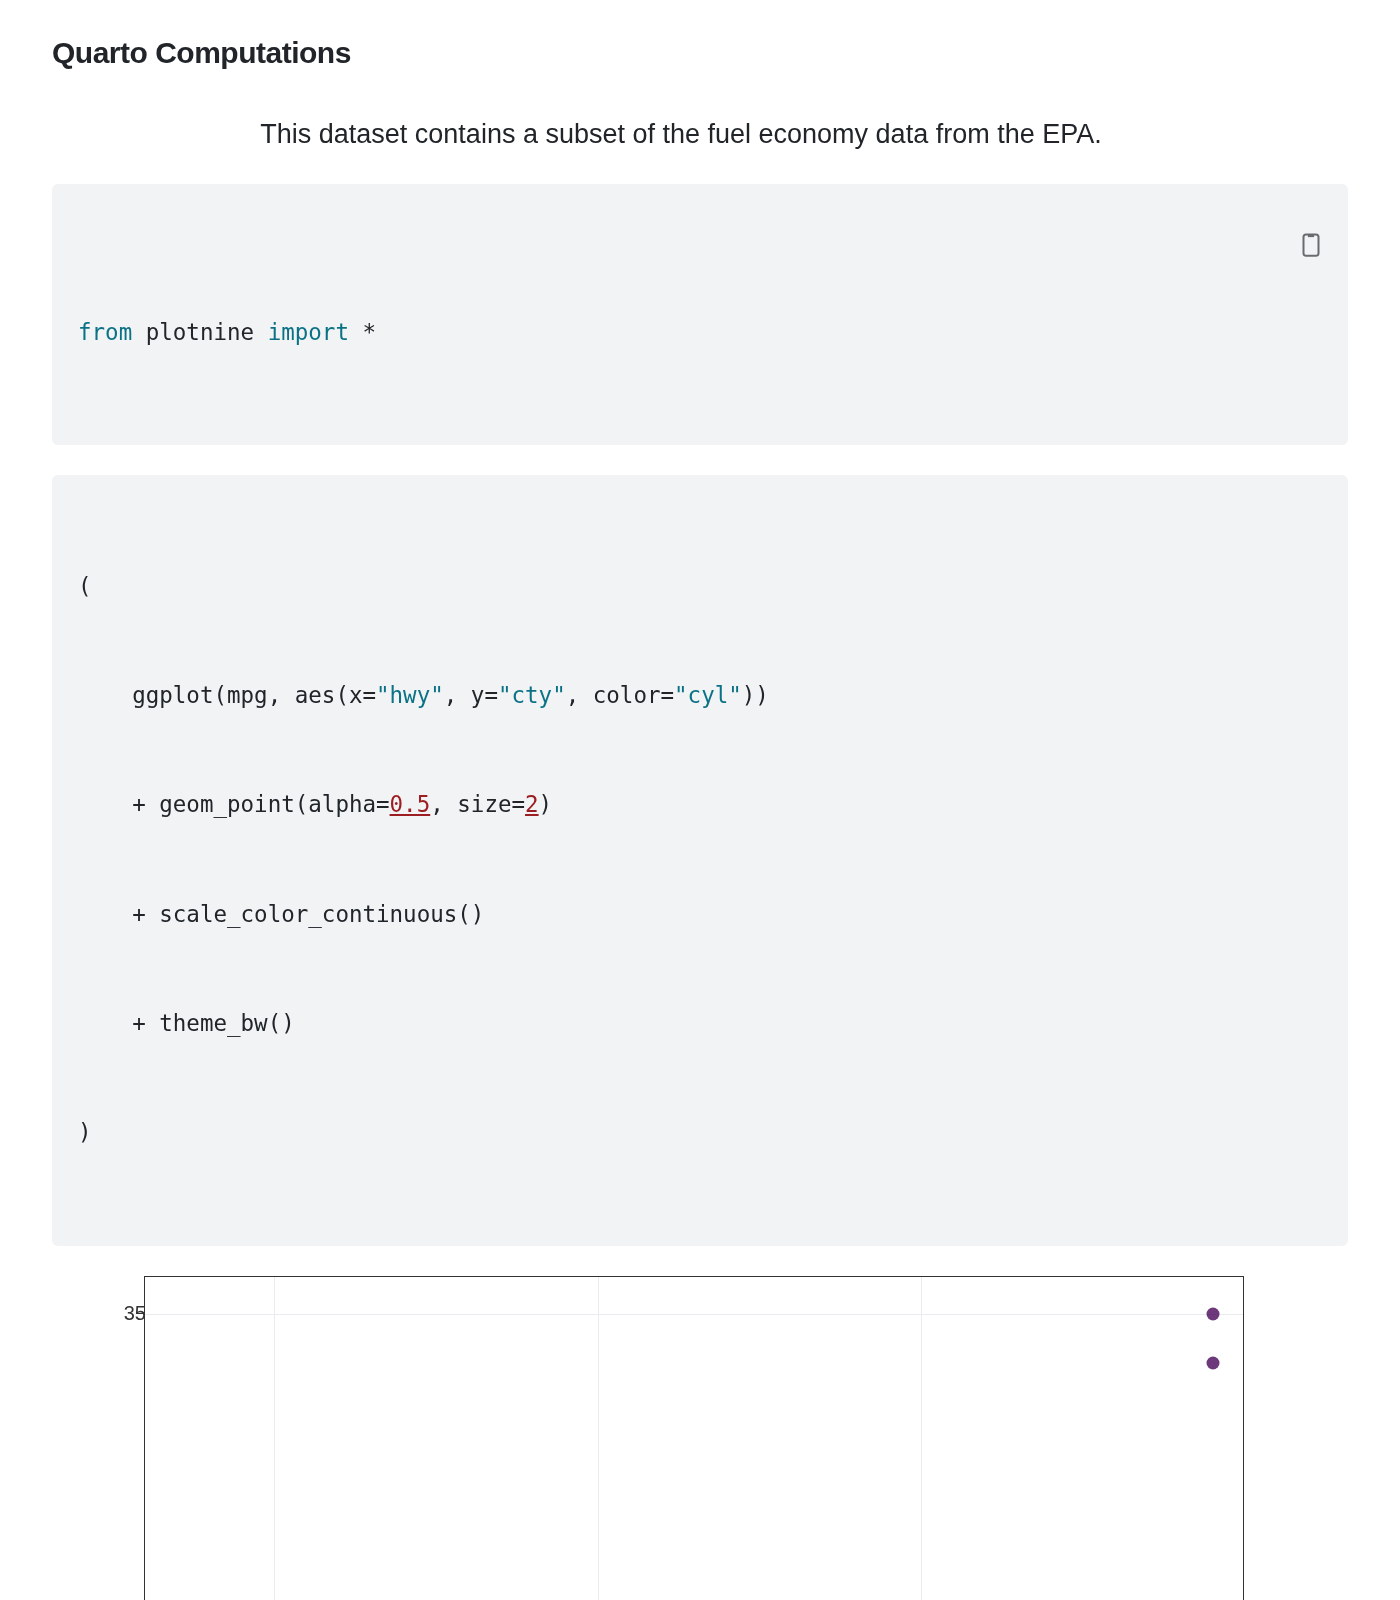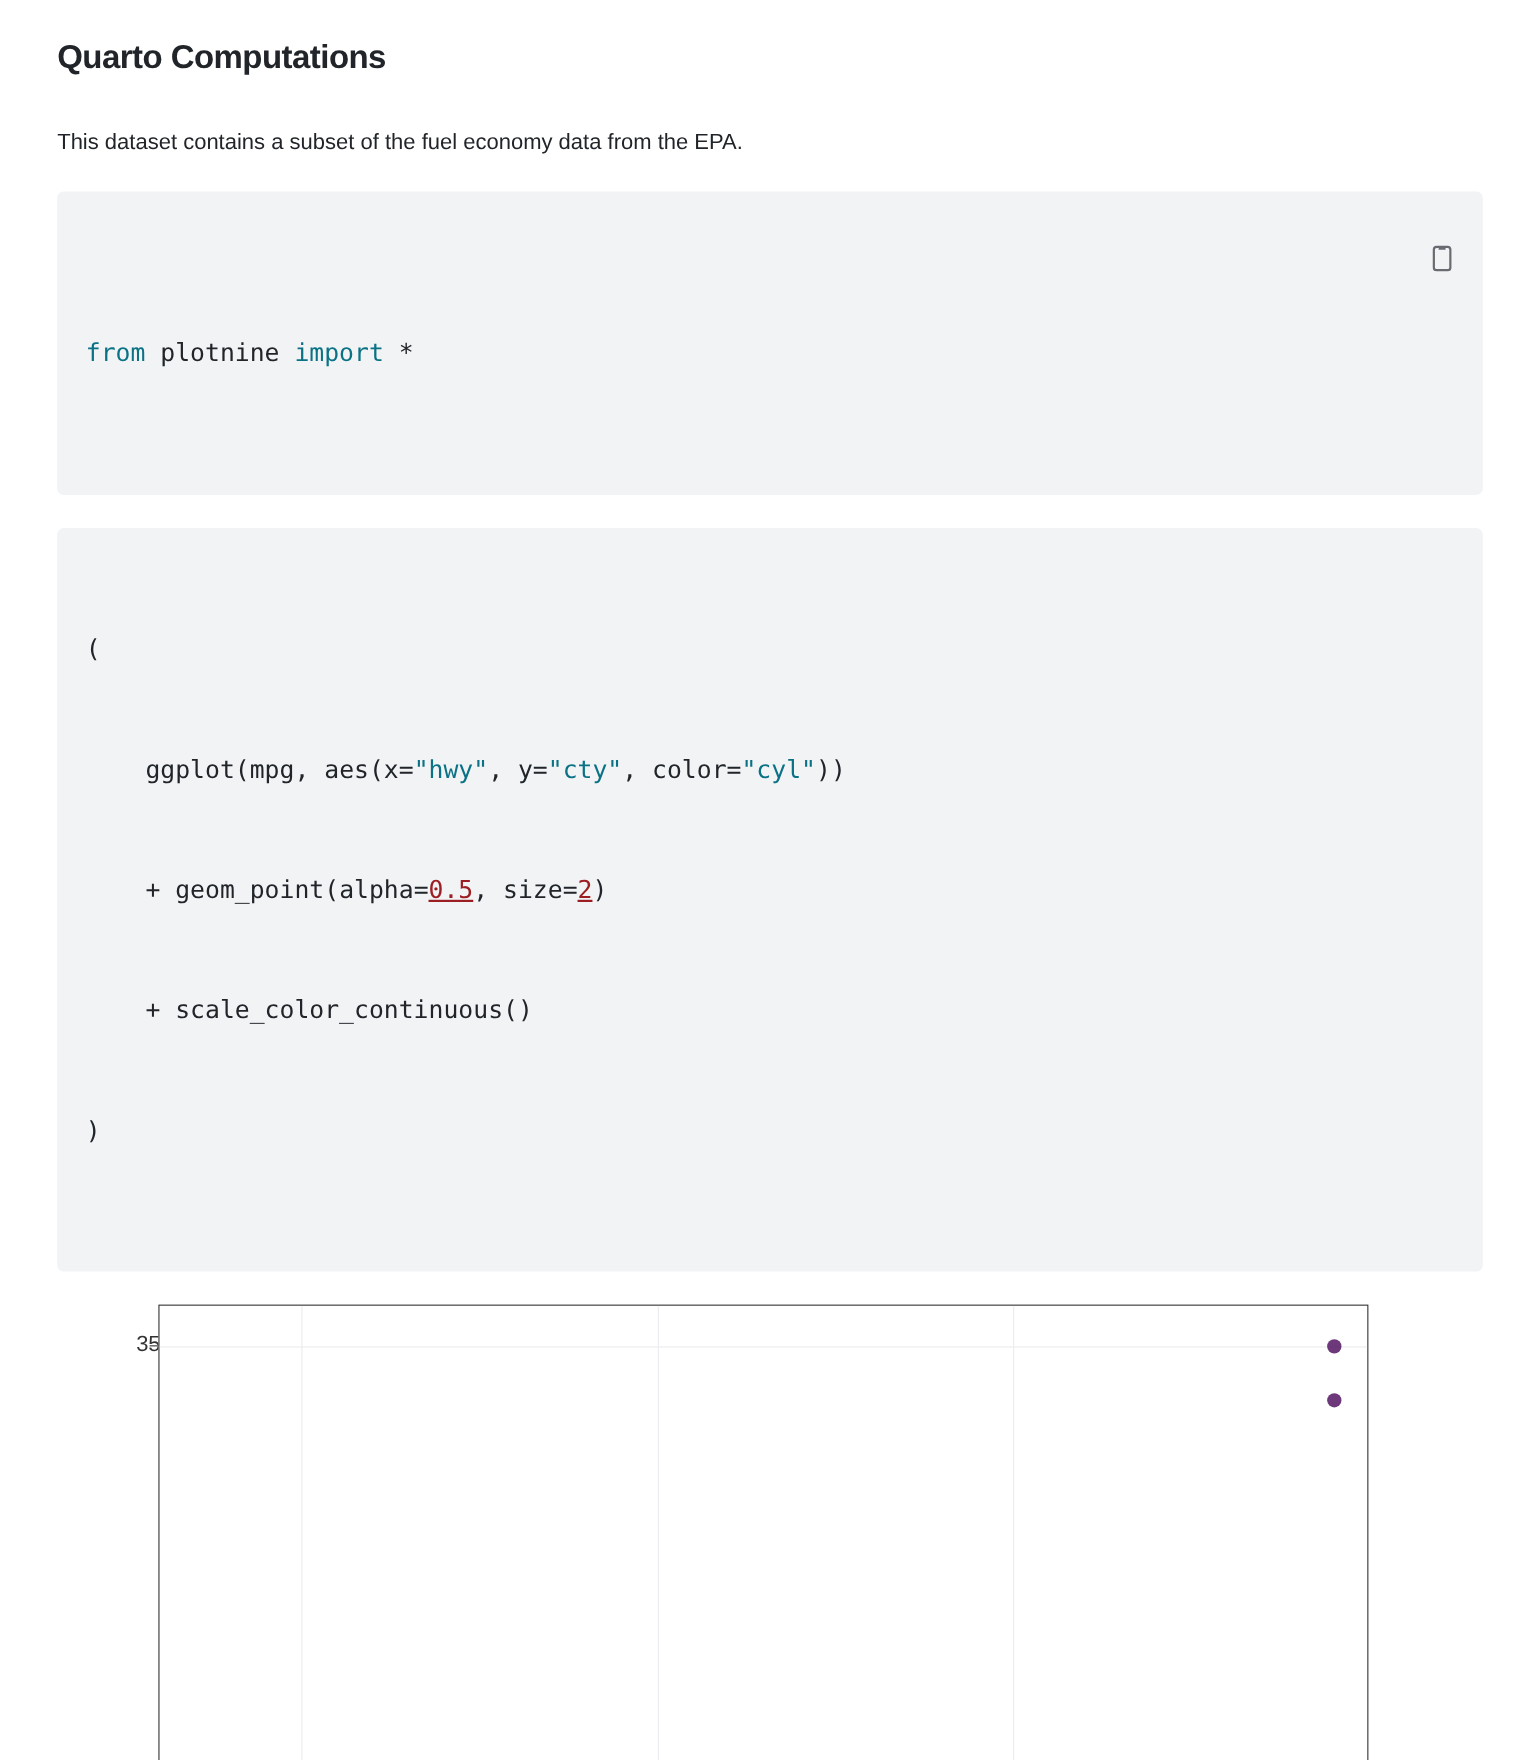--- a/index.html
+++ b/index.html
@@ -17,31 +17,32 @@
   }
   h1.doc-title {
     font-size: 30px;
     line-height: 1.15;
     font-weight: bold;
     letter-spacing: -0.5px;
     margin: 0 0 44px 0;
     color: #212529;
   }
   p.para {
-    font-size: 20px;
+    font-size: 27px;
     line-height: 1.47;
     margin: 0 0 30px 0;
     color: #212529;
     max-width: 1258px;
+    text-align: center;
   }
   .code-block {
     position: relative;
     background: #f1f3f5;
     border-radius: 6px;
-    padding: 20px 26px 37px 26px;
+    padding: 20px 26px 22px 26px;
     margin: 0 0 30px 0;
     font-family: "DejaVu Sans Mono", monospace;
     font-size: 22.5px;
     line-height: 1.62;
     color: #212529;
     white-space: pre;
     overflow: visible;
   }
   .code-block .line { white-space: pre; }
   .kw  { color: #0b7285; }         
@@ -131,20 +132,21 @@
     </button>
     <div class="line"><span class="kw">from</span> <span class="fn">plotnine</span> <span class="kw">import</span> <span class="op">*</span></div>
   </div>
 
 
   <div class="code-block">
     <div class="line">(</div>
     <div class="line">    <span class="fn">ggplot</span>(mpg, <span class="fn">aes</span>(x=<span class="str">"hwy"</span>, y=<span class="str">"cty"</span>, color=<span class="str">"cyl"</span>))</div>
     <div class="line">    + <span class="fn">geom_point</span>(alpha=<span class="num">0.5</span>, size=<span class="num">2</span>)</div>
     <div class="line">    + <span class="fn">scale_color_continuous</span>()</div>
+    <div class="line">    + <span class="fn">theme_bw</span>()</div>
     <div class="line">)</div>
   </div>
 
   <div class="figure">
     <div class="plot-outer">
 
       <div id="yticklabels">
           <div class="ytick-label" style="top: 36.9643px;">35</div>
         </div>
       <div id="ytickmarks">

